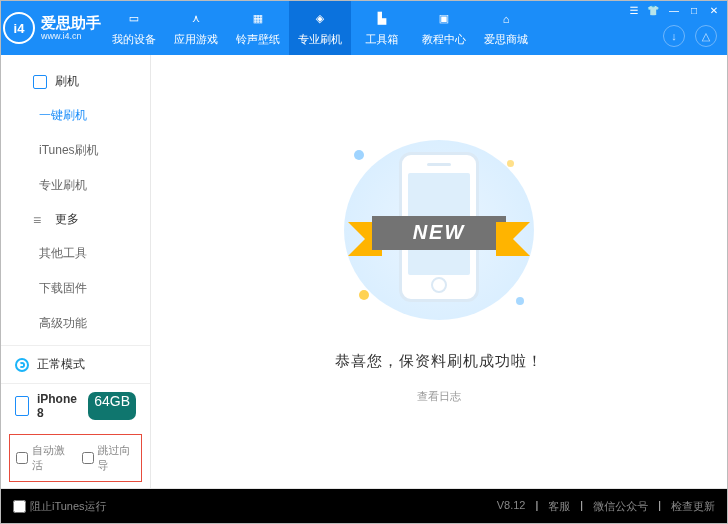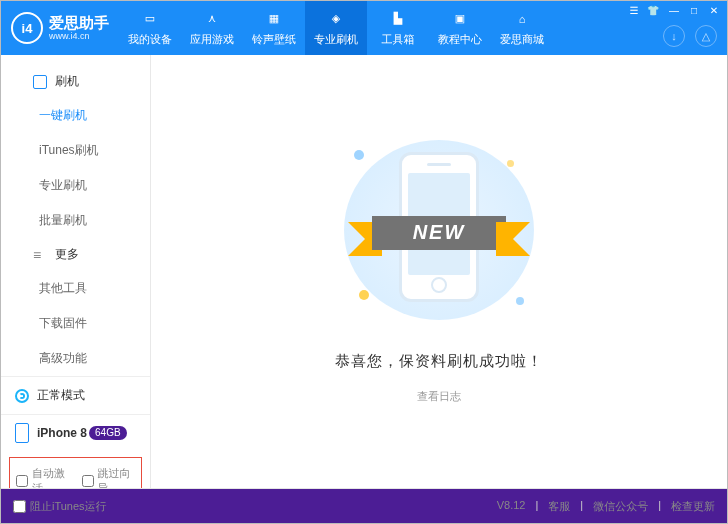--- a/index.html
+++ b/index.html
@@ -1,19 +1,19 @@
 <!DOCTYPE html>
 <html><head>
 <meta charset="utf-8">
 <style>
 *{margin:0;padding:0;box-sizing:border-box;font-family:"Microsoft YaHei",Arial,sans-serif}
 body{background:#f0f0f0;display:flex;align-items:center;justify-content:center;height:100vh}
 .window{width:728px;height:524px;background:#fff;border:1px solid #bbb;display:flex;flex-direction:column;position:relative}
 .header{height:54px;background:#1b8df9;display:flex;align-items:center;color:#fff;position:relative}
-.logo-box{display:flex;align-items:center;padding:0 10px;height:100%}
+.logo-box{display:flex;align-items:center;padding:0 2px;height:100%}
 .logo-circle{width:32px;height:32px;border:2px solid #fff;border-radius:50%;display:flex;align-items:center;justify-content:center;font-weight:bold;font-size:13px;margin-right:6px}
 .logo-text{display:flex;flex-direction:column;line-height:1}
 .logo-text .t1{font-size:15px;font-weight:bold}
 .logo-text .t2{font-size:9px;opacity:.9;margin-top:2px}
 .topnav{display:flex;height:100%;flex:1}
 .topnav .item{width:62px;display:flex;flex-direction:column;align-items:center;justify-content:center;font-size:11px;gap:4px;cursor:pointer}
 .topnav .item.active{background:#0b72dd}
 .topnav .ico{width:20px;height:18px;display:flex;align-items:center;justify-content:center}
 .winctrl{position:absolute;top:2px;right:4px;display:flex;gap:2px}
 .winctrl span{width:18px;height:14px;display:flex;align-items:center;justify-content:center;font-size:10px;cursor:pointer}
@@ -27,21 +27,21 @@
 .sb-item{padding:9px 14px 9px 38px;color:#666;cursor:pointer}
 .sb-item.active{color:#1b8df9}
 .sb-spacer{flex:1}
 .sb-status{border-top:1px solid #eee;padding:10px 14px;display:flex;align-items:center;gap:8px;color:#333}
 .sb-status .dot{width:14px;height:14px;border:2px solid #1bb4f9;border-radius:50%;position:relative}
 .sb-status .dot::after{content:"";position:absolute;inset:2px;border:2px solid #1bb4f9;border-left-color:transparent;border-radius:50%}
 .sb-device{border-top:1px solid #eee;padding:8px 14px;display:flex;align-items:center;gap:8px}
 .sb-device .phico{width:14px;height:20px;border:1.5px solid #1b8df9;border-radius:2px}
 .sb-device .dv{display:flex;flex-direction:row;gap:2px}
 .sb-device .dvname{font-size:12px;color:#333;font-weight:bold}
-.sb-device .badge{background:#4c1d95;color:#fff;font-size:10px;padding:1px 6px;border-radius:7px;width:fit-content}
+.sb-device .badge{background:#0f766e;color:#fff;font-size:14px;padding:1px 6px;border-radius:7px;width:fit-content}
 .sb-checks{margin:6px 8px;padding:8px 6px;border:1.5px solid #e74c3c;display:flex;gap:12px;font-size:11px;color:#888}
 .sb-checks label{display:flex;align-items:center;gap:4px}
 .sb-checks input{width:12px;height:12px}
 .main{flex:1;display:flex;flex-direction:column;align-items:center;justify-content:center;position:relative}
 .illus{width:210px;height:200px;position:relative;margin-top:-10px}
 .bg-circle{position:absolute;inset:0;border-radius:50%;background:radial-gradient(circle,#eaf5ff 0%,#d4ecff 100%);margin:10px}
 .dot1,.dot2,.dot3,.dot4{position:absolute;border-radius:50%}
 .dot1{width:10px;height:10px;background:#9fd4ff;top:20px;left:20px}
 .dot2{width:7px;height:7px;background:#ffe08a;top:30px;right:30px}
 .dot3{width:10px;height:10px;background:#ffd252;bottom:30px;left:25px}
@@ -51,21 +51,21 @@
 .phone::after{content:"";position:absolute;bottom:6px;left:50%;transform:translateX(-50%);width:12px;height:12px;border:2px solid #dbe9f5;border-radius:50%}
 .phone .scr{position:absolute;top:18px;bottom:24px;left:6px;right:6px;background:#ddeefb;border-radius:2px}
 .ribbon{position:absolute;left:50%;top:52%;transform:translate(-50%,-50%);width:170px;height:48px}
 .ribbon .band{position:absolute;left:18px;right:18px;top:6px;height:34px;background:#737373;display:flex;align-items:center;justify-content:center;color:#fff;font-weight:900;font-size:20px;letter-spacing:2px;font-style:italic}
 .ribbon::before,.ribbon::after{content:"";position:absolute;top:12px;width:0;height:0;border:17px solid #ffb400}
 .ribbon::before{left:-6px;border-left-color:transparent}
 .ribbon::after{right:-6px;border-right-color:transparent}
 .msg{margin-top:22px;font-size:15px;color:#333;letter-spacing:1px}
 .okbtn{margin-top:18px;padding:7px 36px;border:1px solid #ccc;background:#fff;font-size:12px;color:#555;cursor:pointer}
 .loglink{margin-top:18px;font-size:11px;color:#999;cursor:pointer}
-.footer{height:26px;border-top:1px solid #e5e5e5;background:#4c1d95;display:flex;align-items:center;font-size:11px;color:#888;padding:17px 12px}
+.footer{height:26px;border-top:1px solid #e5e5e5;background:#000000;display:flex;align-items:center;font-size:11px;color:#888;padding:17px 12px}
 .footer .fl{display:flex;align-items:center;gap:6px}
 .footer .fr{margin-left:auto;display:flex;align-items:flex-start;gap:10px}
 .footer .sep{color:#ccc}
 </style>
 </head>
 <body>
 
 <div class="window">
   <div class="header">
     <div class="winctrl">
@@ -120,21 +120,20 @@
 
   <div class="body">
     <div class="sidebar">
       <div class="sb-group">
           <span class="gicon"></span>
           <span>刷机</span>
         </div>
       <div class="sb-item active">一键刷机</div>
       <div class="sb-item">iTunes刷机</div>
       <div class="sb-item">专业刷机</div>
-      <div class="sb-item">批量刷机</div>
       <div class="sb-group more">
           <span class="gicon">≡</span>
           <span>更多</span>
         </div>
       <div class="sb-item">其他工具</div>
       <div class="sb-item">下载固件</div>
       <div class="sb-item">高级功能</div>
       <div class="sb-spacer"></div>
       <div class="sb-status">
           <span class="dot"></span>

